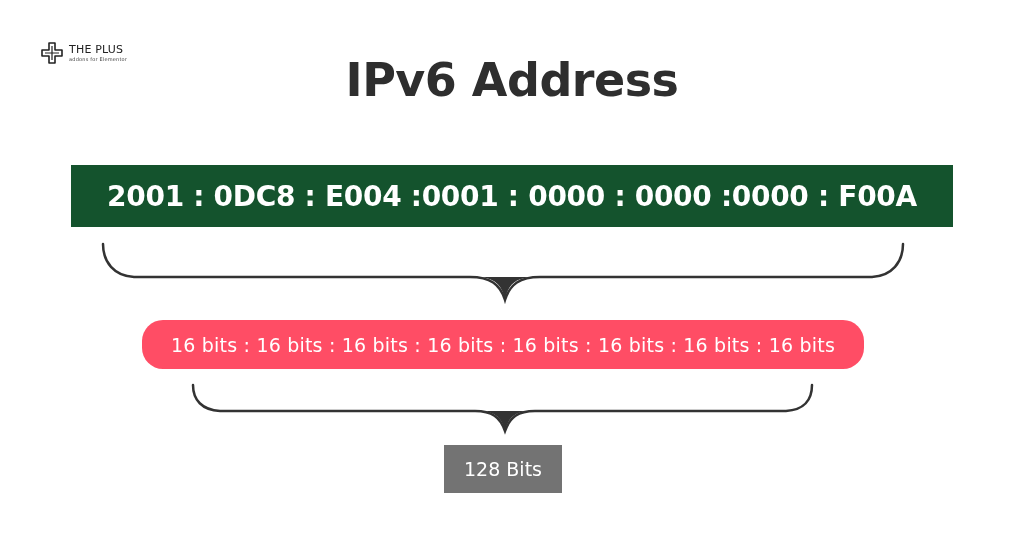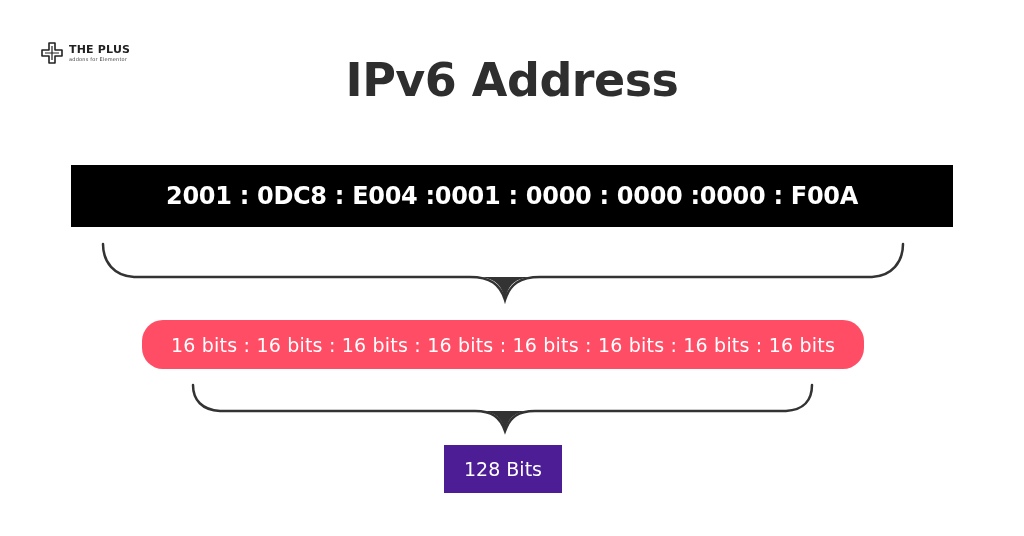--- a/index.html
+++ b/index.html
@@ -2,49 +2,49 @@
 <html><head>
   <meta charset="utf-8">
   <style>
     * { margin: 0; padding: 0; box-sizing: border-box; }
     html, body { width: 1024px; height: 536px; background: #ffffff; overflow: hidden; }
     body { position: relative; font-family: "DejaVu Sans", sans-serif; color: #2e2e2e; }
 
     .logo { position: absolute; left: 40px; top: 41px; display: flex; align-items: center; gap: 5px; }
     .logo svg { width: 24px; height: 24px; display: block; }
     .logo-text { display: flex; flex-direction: column; line-height: 1; }
-    .logo-name { font-family: "DejaVu Sans", sans-serif; font-weight: bold; font-size: 11px; color: #222; letter-spacing: 0.2px; }
+    .logo-name { font-family: "DejaVu Sans", sans-serif; font-weight: normal; font-size: 11px; color: #222; letter-spacing: 0.2px; }
     .logo-sub { font-family: "DejaVu Sans", sans-serif; font-size: 5px; color: #444; margin-top: 2px; letter-spacing: 0.2px; }
 
     .title {
       position: absolute; left: 0; width: 1024px; top: 52px;
       text-align: center; font-family: "DejaVu Sans", sans-serif; font-weight: bold;
       font-size: 46px; line-height: 56px; color: #2e2e2e; letter-spacing: -0.5px;
     }
 
     .address-box {
       position: absolute; left: 71px; top: 165px; width: 882px; height: 62px;
-      background: #000000; color: #ffffff;
+      background: #14532d; color: #ffffff;
       display: flex; align-items: center; justify-content: center;
-      font-family: "DejaVu Sans", sans-serif; font-weight: bold; font-size: 24px; letter-spacing: -0.3px;
+      font-family: "DejaVu Sans", sans-serif; font-weight: bold; font-size: 28px; letter-spacing: -0.3px;
       white-space: pre;
     }
 
     .bits-box {
       position: absolute; left: 142px; top: 320px; width: 722px; height: 49px;
       background: #ff4d65; color: #ffffff;
       display: flex; align-items: center; justify-content: center;
       font-family: "DejaVu Sans", sans-serif; font-size: 19px; letter-spacing: 0.2px;
       white-space: pre;
       border-radius: 21px;
     }
 
     .total-box {
       position: absolute; left: 444px; top: 445px; width: 118px; height: 48px;
-      background: #4c1d95; color: #ffffff;
+      background: #737373; color: #ffffff;
       display: flex; align-items: center; justify-content: center;
       font-family: "DejaVu Sans", sans-serif; font-size: 19px;
     }
 
     .brace { position: absolute; left: 0; top: 0; width: 1024px; height: 536px; pointer-events: none; }
   </style>
 </head>
 <body>
 
 <div class="logo">

